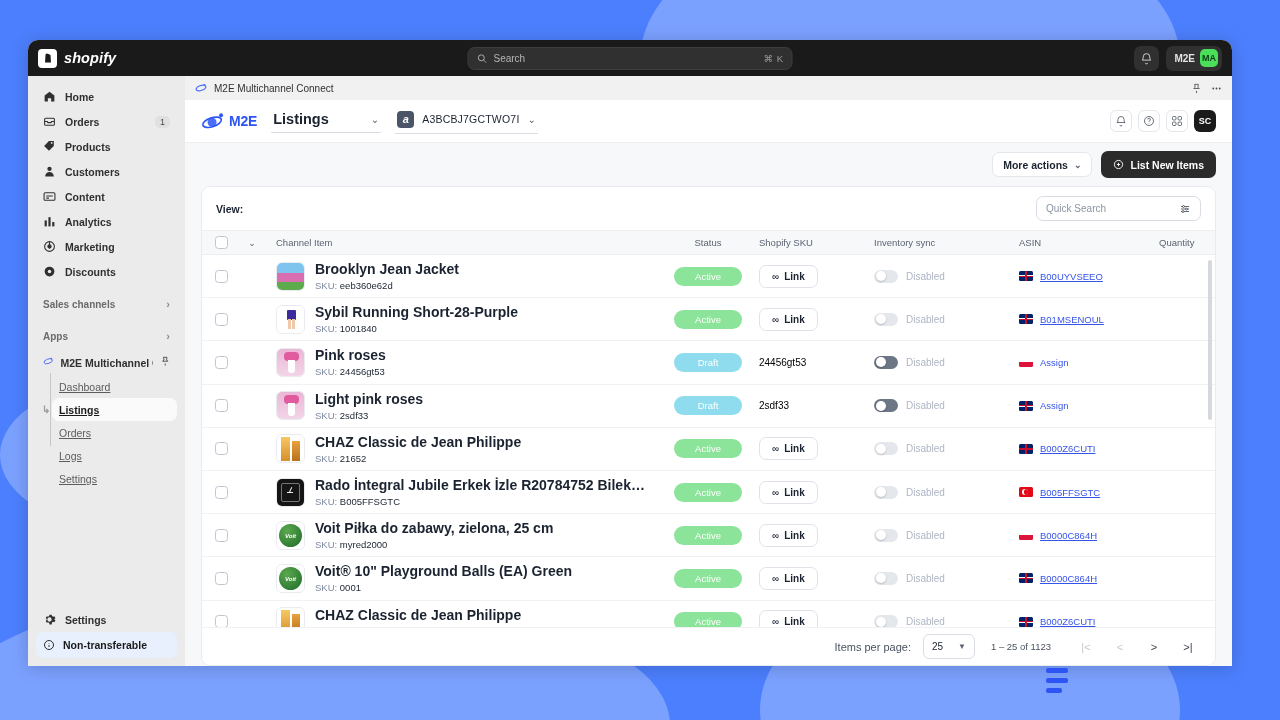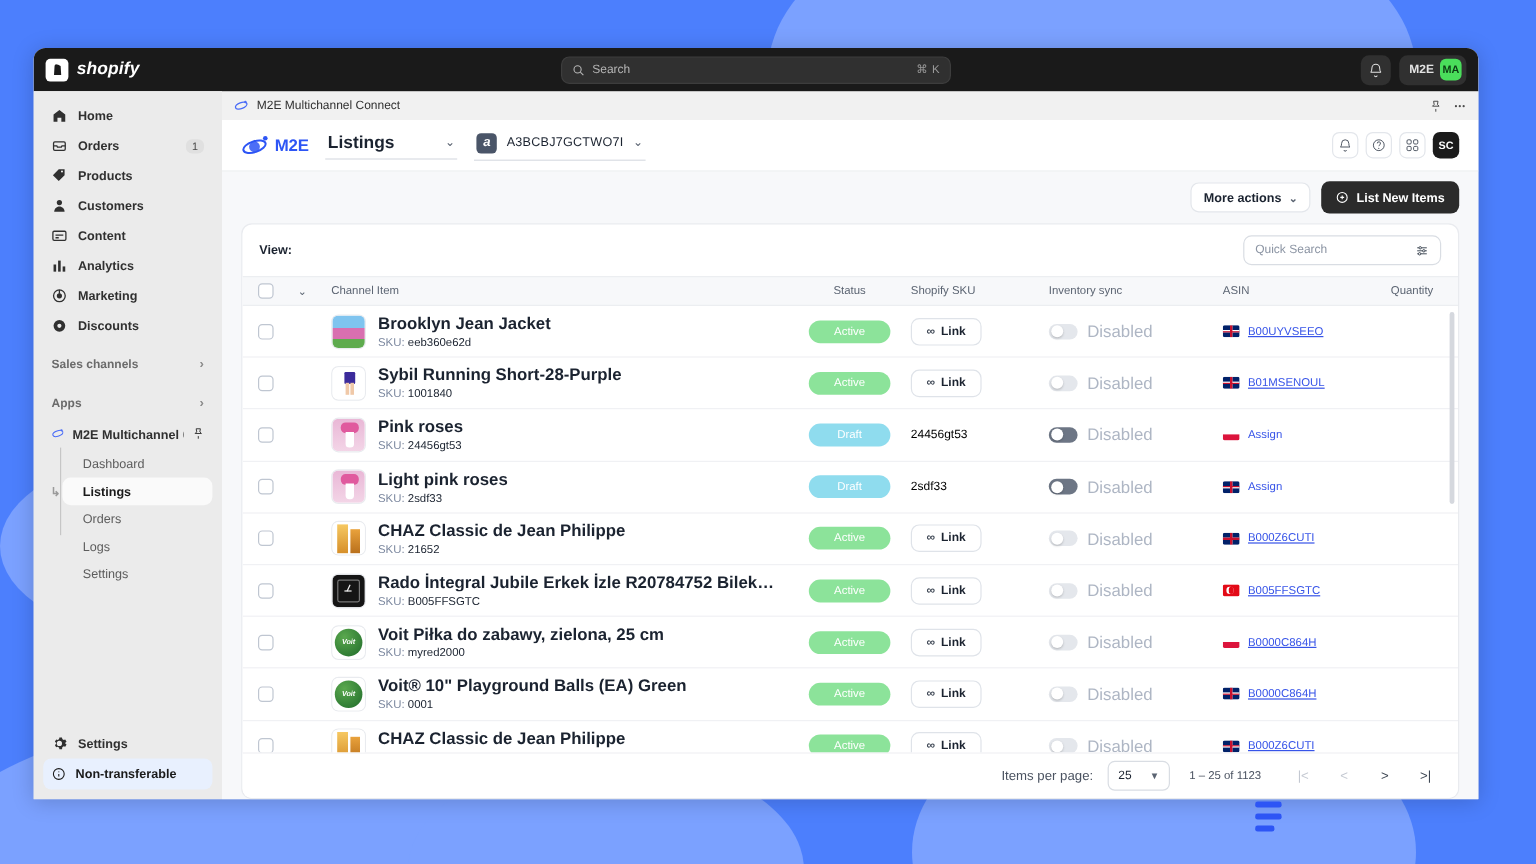--- a/index.html
+++ b/index.html
@@ -102,22 +102,22 @@
   }
   .app-row .m2e-ico { width: 13px; height: 13px; }
   .app-row .app-label { overflow: hidden; white-space: nowrap; }
   .app-row .pin { margin-left: auto; width: 13px; height: 13px; }
   .sub-wrap { position: relative; padding-left: 16px; }
   .sub-wrap::before {
     content: ""; position: absolute; left: 14px; top: -2px; bottom: 44px;
     width: 1px; background: #c6c6c6;
   }
   .sub-item {
-    display: flex; align-items: center; height: 23px; padding: 0 17px;
-    font-size: 10.5px; color: #5c5c5c; border-radius: 7px; position: relative;
+    display: flex; align-items: center; height: 23px; padding: 0 7px;
+    font-size: 10.5px; color: #5c5c5c; border-radius: 7px; position: relative; text-decoration: underline;
   }
   .sub-item.active { background: #fafafa; color: #1a1a1a; font-weight: 700; }
   .sub-item.active::before {
     content: "↳"; position: absolute; left: -10px; color: #9a9a9a; font-size: 10px;
   }
   .sb-bottom { margin-top: auto; padding-bottom: 8px; }
   .nt-item {
     display: flex; align-items: center; gap: 8px; height: 26px; padding: 0 7px;
     border-radius: 7px; font-size: 10.5px; color: #1a1a1a; font-weight: 600;
     background: #e8f0fe;
@@ -266,21 +266,21 @@
 
   .toggle {
     width: 24px; height: 13px; border-radius: 7px; position: relative; flex: 0 0 24px;
   }
   .toggle.off { background: #e4e7ec; }
   .toggle.on-dark { background: #6d7685; }
   .toggle .knob {
     position: absolute; width: 10px; height: 10px; border-radius: 50%; background: #fff;
     top: 1.5px; left: 1.5px; box-shadow: 0 1px 2px rgba(0,0,0,.2);
   }
-  .sync-label { font-size: 14px; color: #aeb6c4; }
+  .sync-label { font-size: 10px; color: #aeb6c4; }
 
   .flag { width: 14px; height: 10px; border-radius: 1.5px; flex: 0 0 14px; overflow: hidden; position: relative; }
   .asin-link { font-size: 9.5px; color: #3754e8; text-decoration: underline; }
   .asin-assign { font-size: 9.5px; color: #3754e8; text-decoration: none; }
 
   .vscroll {
     position: absolute; right: 3px; top: 30px; width: 4px; height: 160px;
     background: #d5d8de; border-radius: 3px;
   }
 

